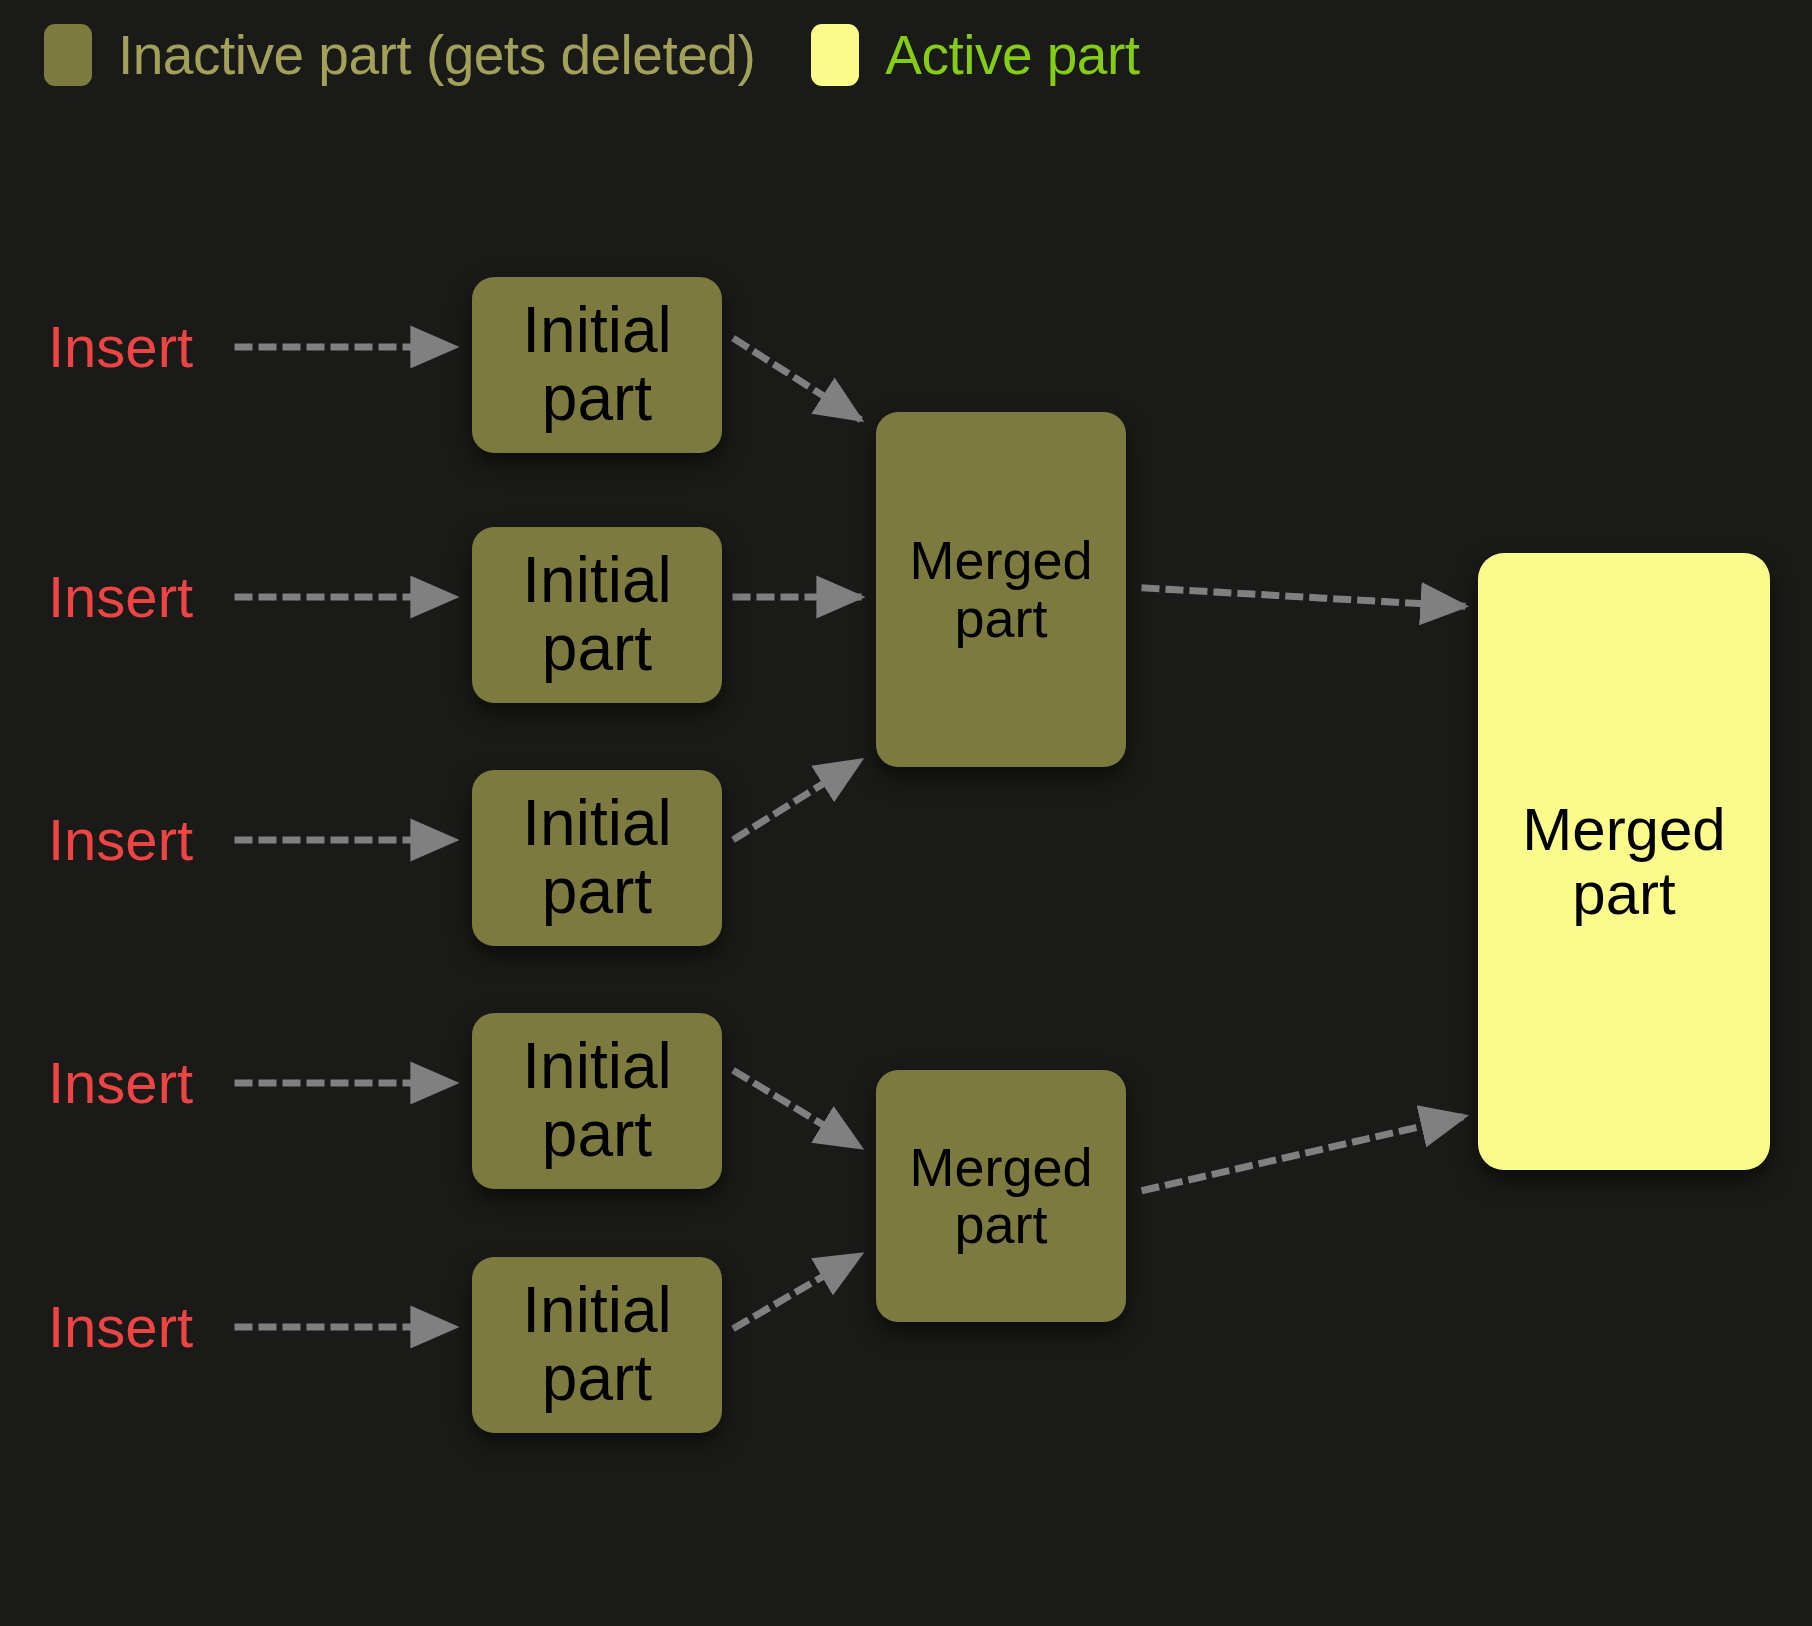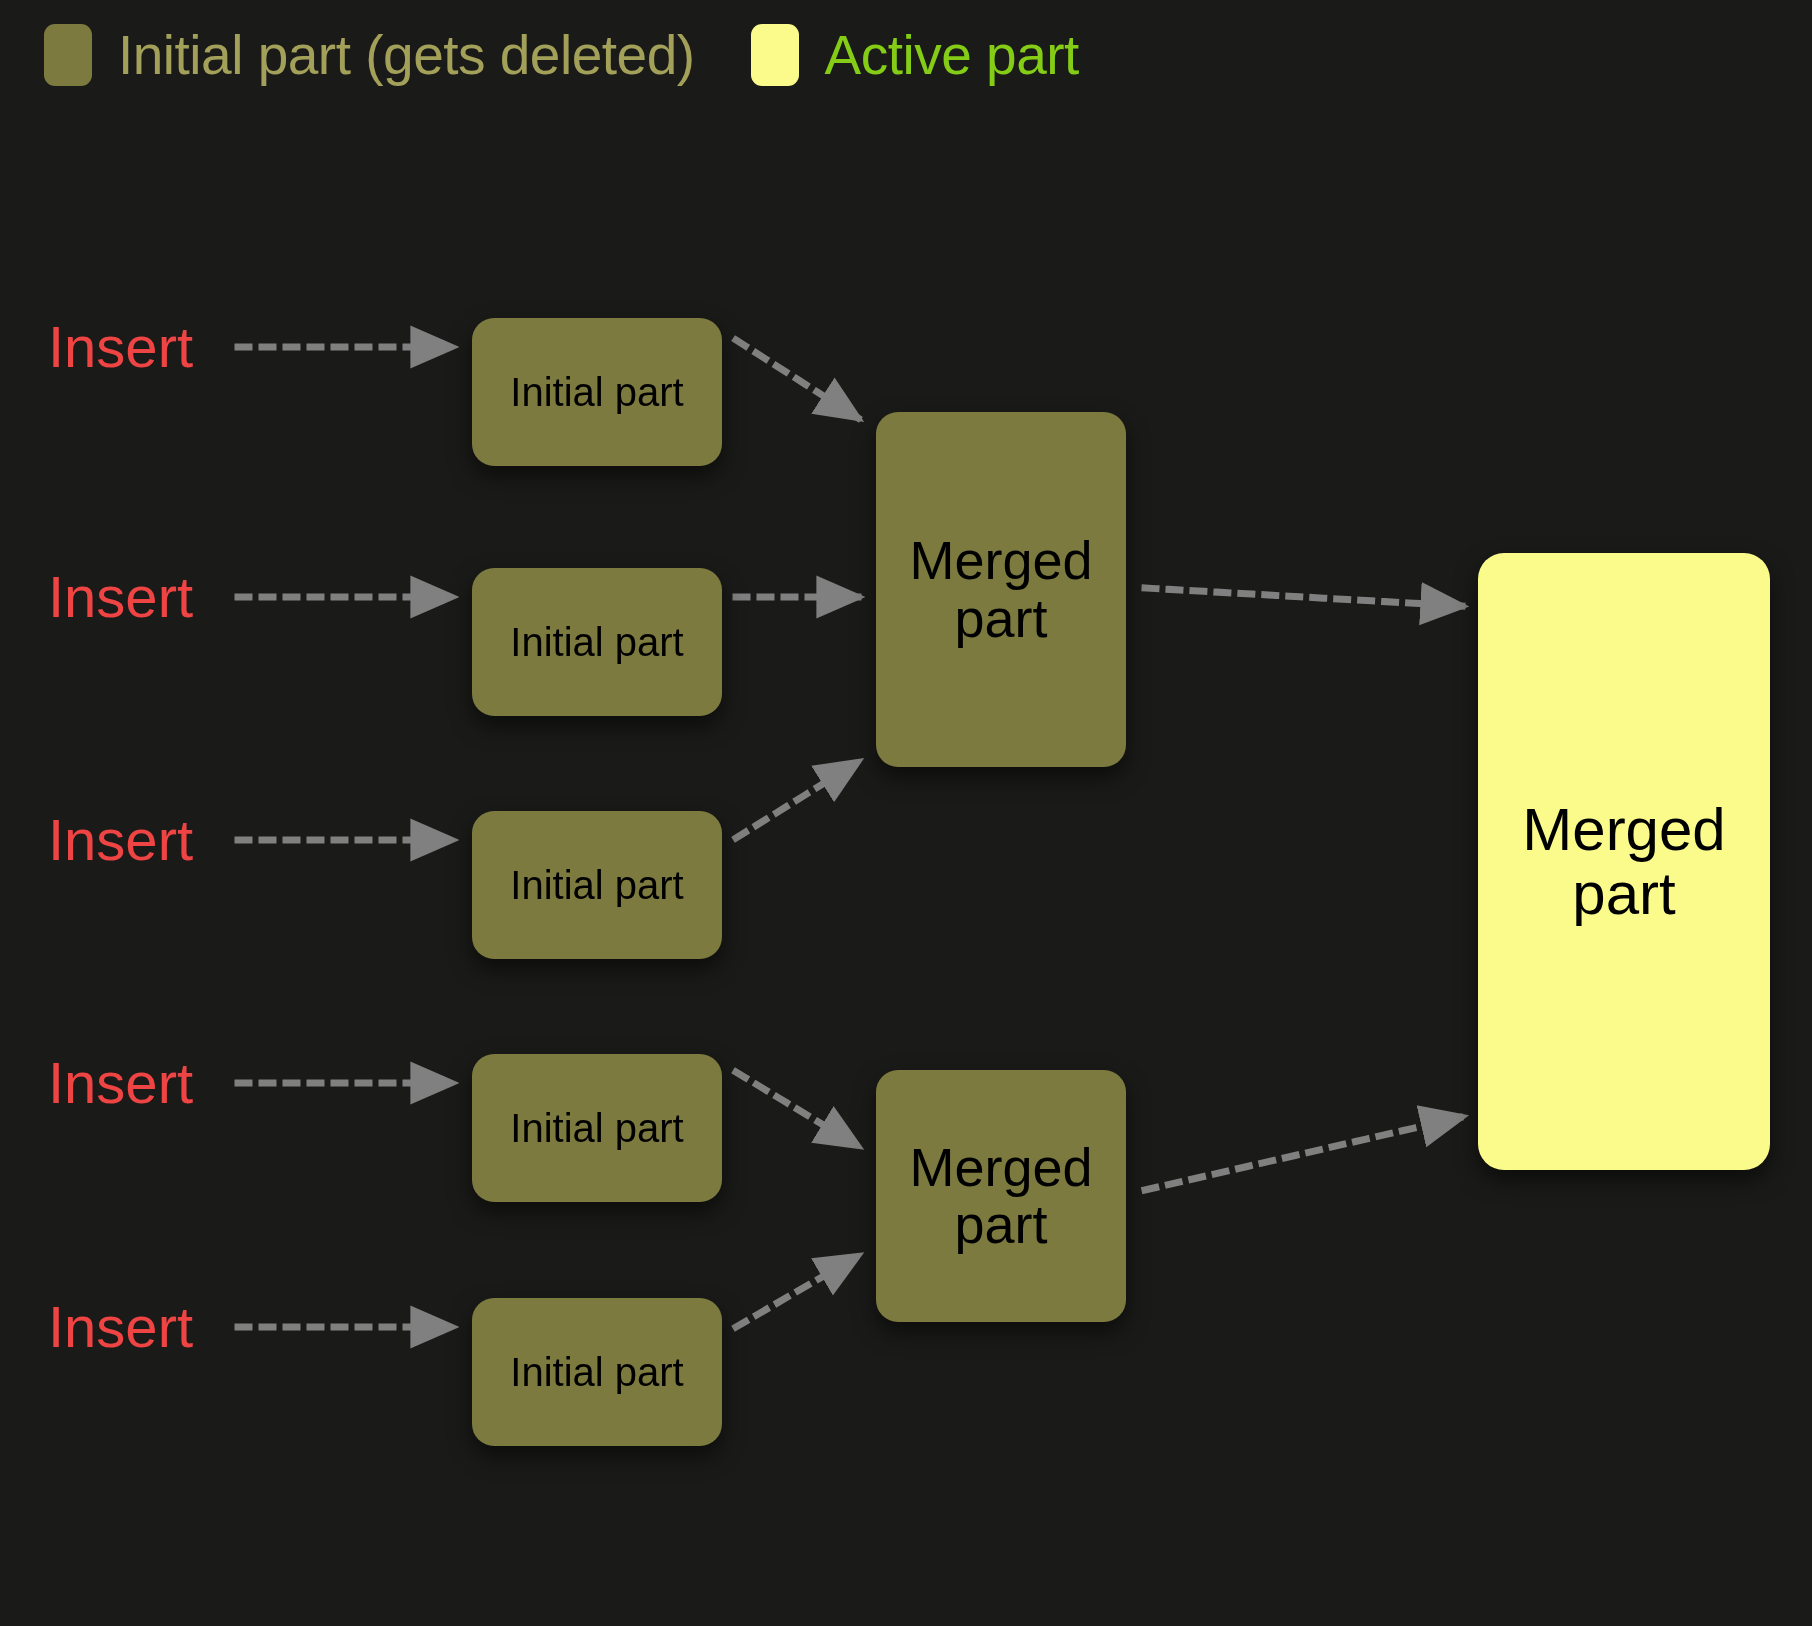--- a/index.html
+++ b/index.html
@@ -32,42 +32,42 @@
     text-align:center;
     color:#000;
     border-radius:22px;
     box-shadow:0 10px 22px rgba(0,0,0,.55);
     line-height:1.06;
     box-sizing:border-box;
   }
   .node.inactive{background:#7c7a3f;}
   .node.active{background:#fbfb8c;}
 
-  .initial{width:250px;height:148px;left:472px;font-size:40px;margin-top:41px;}
+  .initial{width:250px;height:176px;left:472px;font-size:64px;}
   .merged-mid{width:250px;font-size:54px;left:876px;}
   .merged-top{height:355px;top:412px;}
   .merged-bot{height:252px;top:1070px;}
   .merged-active{left:1478px;top:553px;width:292px;height:617px;font-size:60px;border-radius:26px;}
 
   
   .insert-label{
     position:absolute;left:48px;width:210px;
     color:#ef4444;font-size:58px;line-height:1;
     text-align:left;
   }
 </style>
 </head>
 <body>
 
 <div id="stage">
 
   <div class="legend">
     <div class="legend-entry">
       <span class="swatch inactive"></span>
-      <span class="legend-label inactive">Initial part (gets deleted)</span>
+      <span class="legend-label inactive">Inactive part (gets deleted)</span>
     </div>
     <div class="legend-entry">
       <span class="swatch active"></span>
       <span class="legend-label active">Active part</span>
     </div>
   </div>
 
   <svg class="arrows" viewBox="0 0 1812 1626" xmlns="http://www.w3.org/2000/svg">
     <defs>
       <marker id="ah" viewBox="0 0 10 10" refX="8.5" refY="5" markerWidth="7" markerHeight="7" orient="auto-start-reverse">

